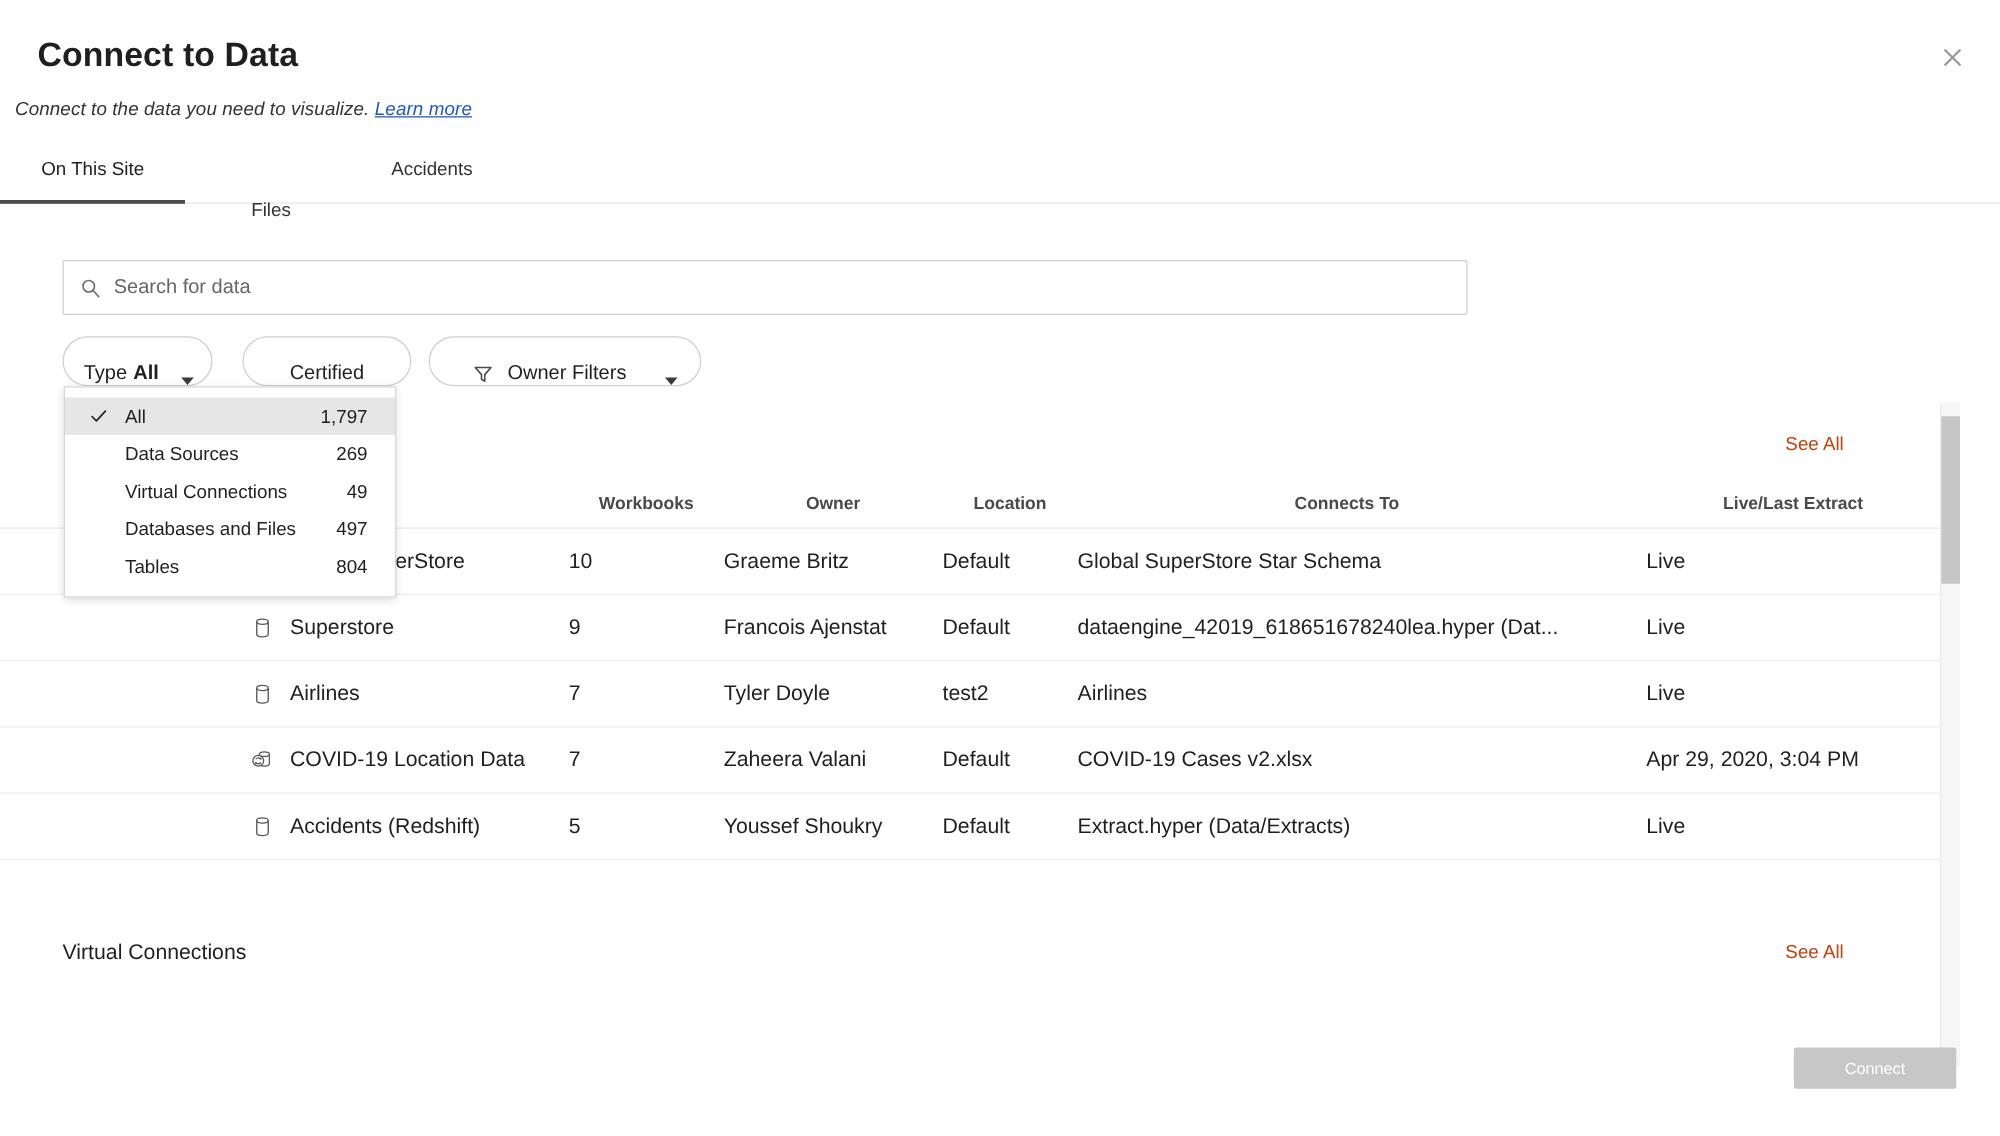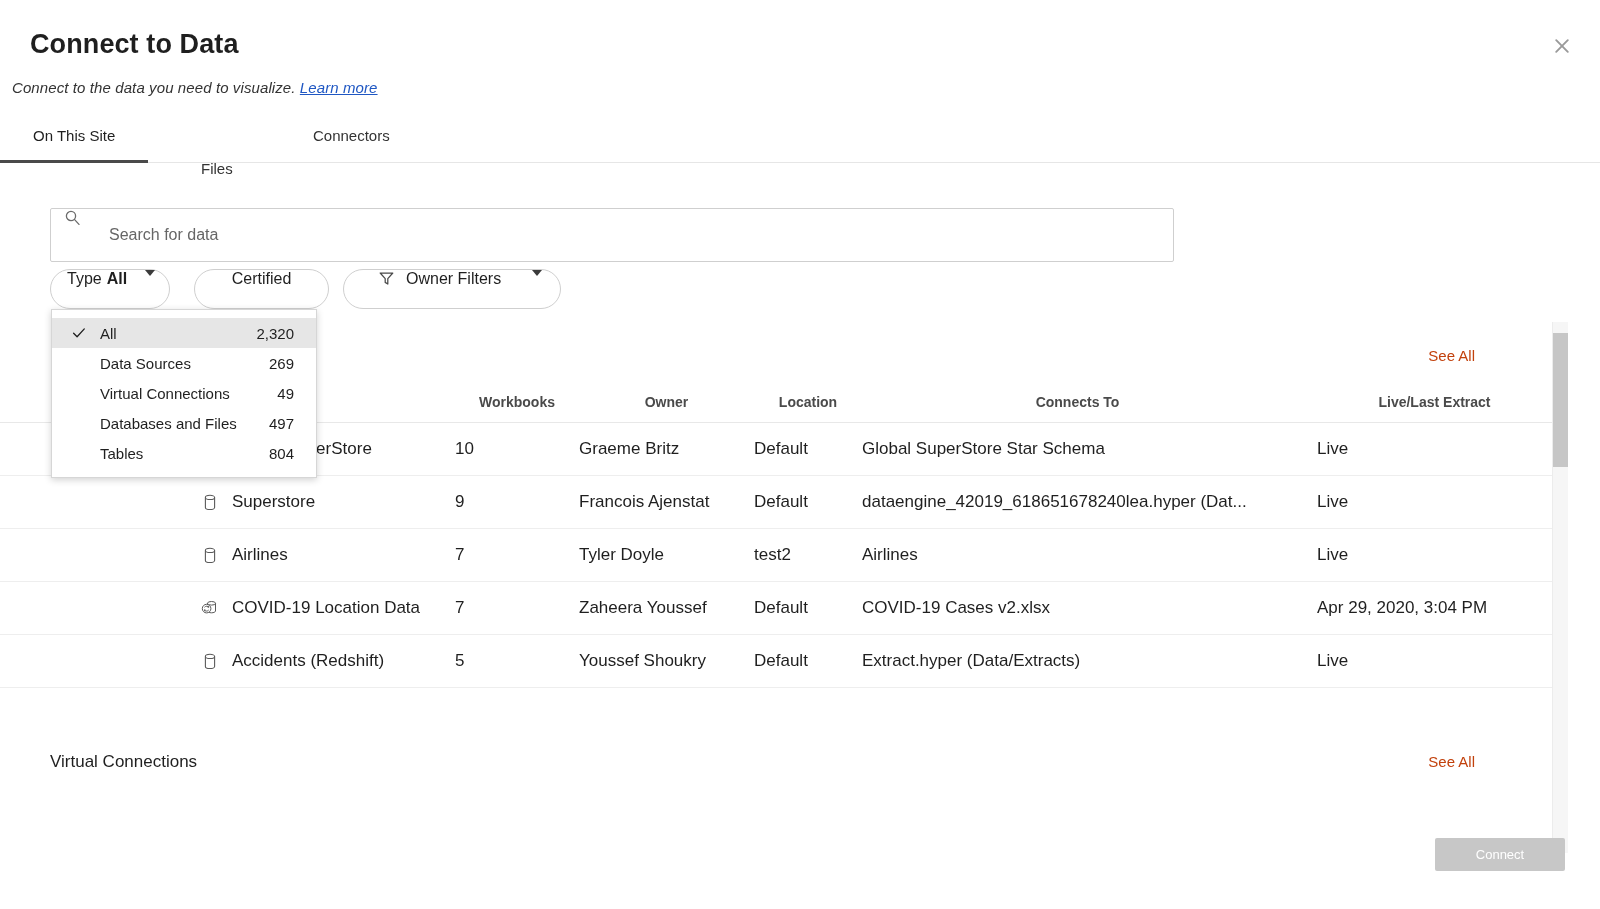--- a/index.html
+++ b/index.html
@@ -40,37 +40,37 @@
   .tab.active { color:#1f1f1f; }
   .tab.active::after {
     content:""; position:absolute; left:-33px; right:-33px; bottom:-1px; height:3px; background:#4a4a4a;
   }
   #tab0 { left:33px; }
   #tab1 { left:201px;margin-top:33px; }
   #tab2 { left:313px; }
 
   
   .search-wrap {
-    position:absolute; left:50px; top:208px; width:1124px; height:54px;
+    position:absolute; left:50px; top:208px; width:1124px; height:44px;
     border:1px solid #cfcfcf; border-radius:2px; background:#fff;
-    display:flex; align-items:flex-start;gap:18px;
+    display:flex; align-items:center;
   }
   .search-icon { margin-left:13px; margin-right:10px; display:flex; }
   .search-input {
     border:none; outline:none; flex:1; font-size:16px; color:#333;
     font-family:"Liberation Sans", sans-serif; background:transparent;
     height:100%;
   }
   .search-input::placeholder { color:#666; }
 
   
   .filter-bar { position:absolute; left:50px; top:269px; height:40px; }
   .pill {
     position:absolute; top:0; height:40px; border:1px solid #cfcfcf; border-radius:20px;
-    background:#fff; display:flex; align-items:flex-start; cursor:pointer; white-space:nowrap;
+    background:#fff; display:flex; align-items:flex-end; cursor:pointer; white-space:nowrap;
     font-size:16px; color:#1f1f1f;
   }
   #pill-type { left:0; width:120px; padding-left:16px; }
   #pill-type .lbl-strong { font-weight:bold; margin-left:5px; }
   #pill-type .caret { margin-left:auto; margin-right:14px; }
   #pill-certified { left:144px; width:135px; justify-content:center; }
   #pill-more { left:293px; width:218px; padding-left:34px; }
   #pill-more .funnel { margin-right:11px; display:flex; }
   #pill-more .caret { margin-left:auto; margin-right:18px; }
   .caret {
@@ -160,21 +160,21 @@
           <path d="M3.2 3.2 L14.8 14.8 M14.8 3.2 L3.2 14.8" stroke="#9a9a9a" stroke-width="1.9" stroke-linecap="round"></path>
         </svg>
       </span>
     </button>
   </div>
 
   <div class="tabs">
     <div class="tabs-underline"></div>
     <div class="tab active" id="tab0">On This Site</div>
     <div class="tab" id="tab1">Files</div>
-    <div class="tab" id="tab2">Connectors</div>
+    <div class="tab" id="tab2">Accidents</div>
   </div>
 
   <div class="search-wrap">
     <span class="search-icon">
       <svg width="17" height="17" viewBox="0 0 17 17" aria-hidden="true">
         <circle cx="7" cy="7" r="4.6" fill="none" stroke="#6b6b6b" stroke-width="1.3"></circle>
         <path d="M10.4 10.4 L15 15.4" stroke="#6b6b6b" stroke-width="1.3" stroke-linecap="round"></path>
       </svg>
     </span>
     <input class="search-input" type="text" placeholder="Search for data" style="">
@@ -285,21 +285,21 @@
                     <path d="M3.5 8.3 A2.8 2.8 0 0 1 8 8.4" fill="none" stroke="#5a5a5a" stroke-width="1"></path>
                     <path d="M7.9 6.6 L8.2 8.6 L6.3 8.5 Z" fill="#5a5a5a"></path>
                     <path d="M7.7 11 A2.8 2.8 0 0 1 3.2 10.9" fill="none" stroke="#5a5a5a" stroke-width="1"></path>
                     <path d="M3.3 12.6 L3 10.6 L4.9 10.8 Z" fill="#5a5a5a"></path>
                   </svg>
                 </span>
                 <span class="nm">COVID-19 Location Data</span>
               </div>
             </td>
             <td class="col-wb">7</td>
-            <td class="col-own">Zaheera Youssef</td>
+            <td class="col-own">Zaheera Valani</td>
             <td class="col-loc">Default</td>
             <td class="col-cto">COVID-19 Cases v2.xlsx</td>
             <td class="col-live">Apr 29, 2020, 3:04 PM</td>
           </tr>
           <tr>
             <td class="col-name">
               <div class="cell-name">
                 <span class="row-icon">
                   <svg width="16" height="17" viewBox="0 0 16 17" aria-hidden="true">
                     <ellipse cx="8" cy="3.4" rx="4.6" ry="2.1" fill="none" stroke="#5a5a5a" stroke-width="1.1"></ellipse>
@@ -328,21 +328,21 @@
   <div class="sb-thumb"></div>
 
   <div class="dropdown" id="type-dropdown">
       <div class="dd-item selected">
         <span class="dd-check">
           <svg width="14" height="14" viewBox="0 0 14 14" aria-hidden="true">
             <path d="M1.6 7.2 L5.1 10.7 L12.3 2.9" fill="none" stroke="#1f1f1f" stroke-width="1.3" stroke-linecap="round" stroke-linejoin="round"></path>
           </svg>
         </span>
         <span>All</span>
-        <span class="dd-count">2,320</span>
+        <span class="dd-count">1,797</span>
       </div>
       <div class="dd-item">
         <span>Data Sources</span>
         <span class="dd-count">269</span>
       </div>
       <div class="dd-item">
         <span>Virtual Connections</span>
         <span class="dd-count">49</span>
       </div>
       <div class="dd-item">

